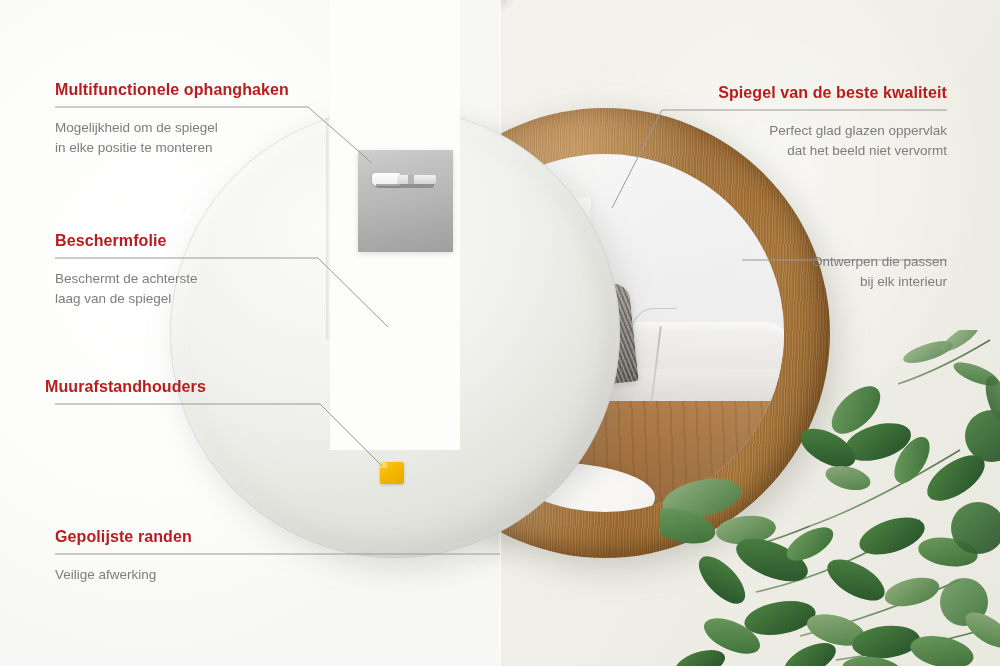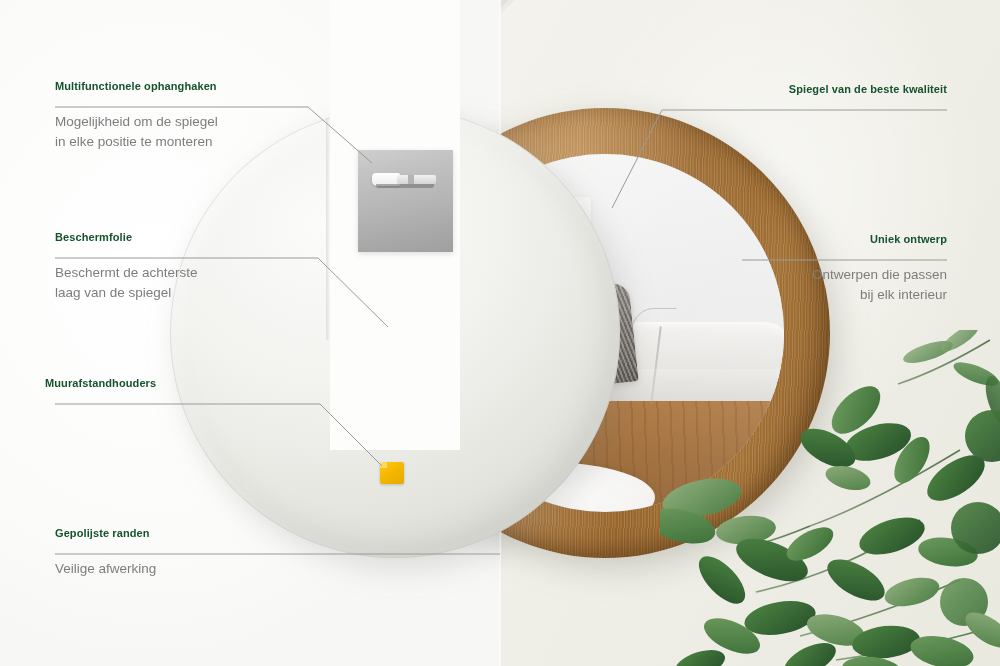--- a/index.html
+++ b/index.html
@@ -208,21 +208,21 @@
     box-shadow:0 1px 3px rgba(0,0,0,.18);
   }
   .spacer-yellow::after {
     content:""; position:absolute; left:0; top:0; width:7px; height:6px;
     background:rgba(255,255,255,.35);
   }
 
   
   .callout { position:absolute; }
   .callout h3 {
-    font-size:11px; font-weight:700; color:#14532d; letter-spacing:.1px;
+    font-size:16px; font-weight:700; color:#b91c1c; letter-spacing:.1px;
     line-height:1.2; white-space:nowrap;
   }
   .callout p {
     font-size:13.5px; font-weight:400; color:#7d7d7d; line-height:1.5;
     white-space:pre-line; margin-top:9px;
   }
   .callout .rule {
     height:1px; background:#a8a8a8; margin-top:9px;
   }
   .callout.right { text-align:right; }
@@ -331,24 +331,25 @@
 
   <div class="callout" style="left:55px; top:527px; width:260px;">
     <h3>Gepolijste randen</h3>
     <div class="rule" style="width:0"></div>
     <p>Veilige afwerking</p>
   </div>
 
   <div class="callout right" style="left:647px; top:83px; width:300px;">
     <h3>Spiegel van de beste kwaliteit</h3>
     <div class="rule" style="width:0"></div>
+    <p>Perfect glad glazen oppervlak
+dat het beeld niet vervormt</p>
   </div>
 
   <div class="callout right" style="left:727px; top:233px; width:220px;">
-    <h3>Uniek ontwerp</h3>
     <div class="rule" style="width:0"></div>
     <p>Ontwerpen die passen
 bij elk interieur</p>
   </div>
 
   <svg id="foliage" viewBox="0 0 345 340">
     <defs>
       <linearGradient id="lfA" x1="0" y1="0" x2="1" y2="1">
         <stop offset="0%" stop-color="#4d8442"></stop>
           <stop offset="100%" stop-color="#27512a"></stop>

